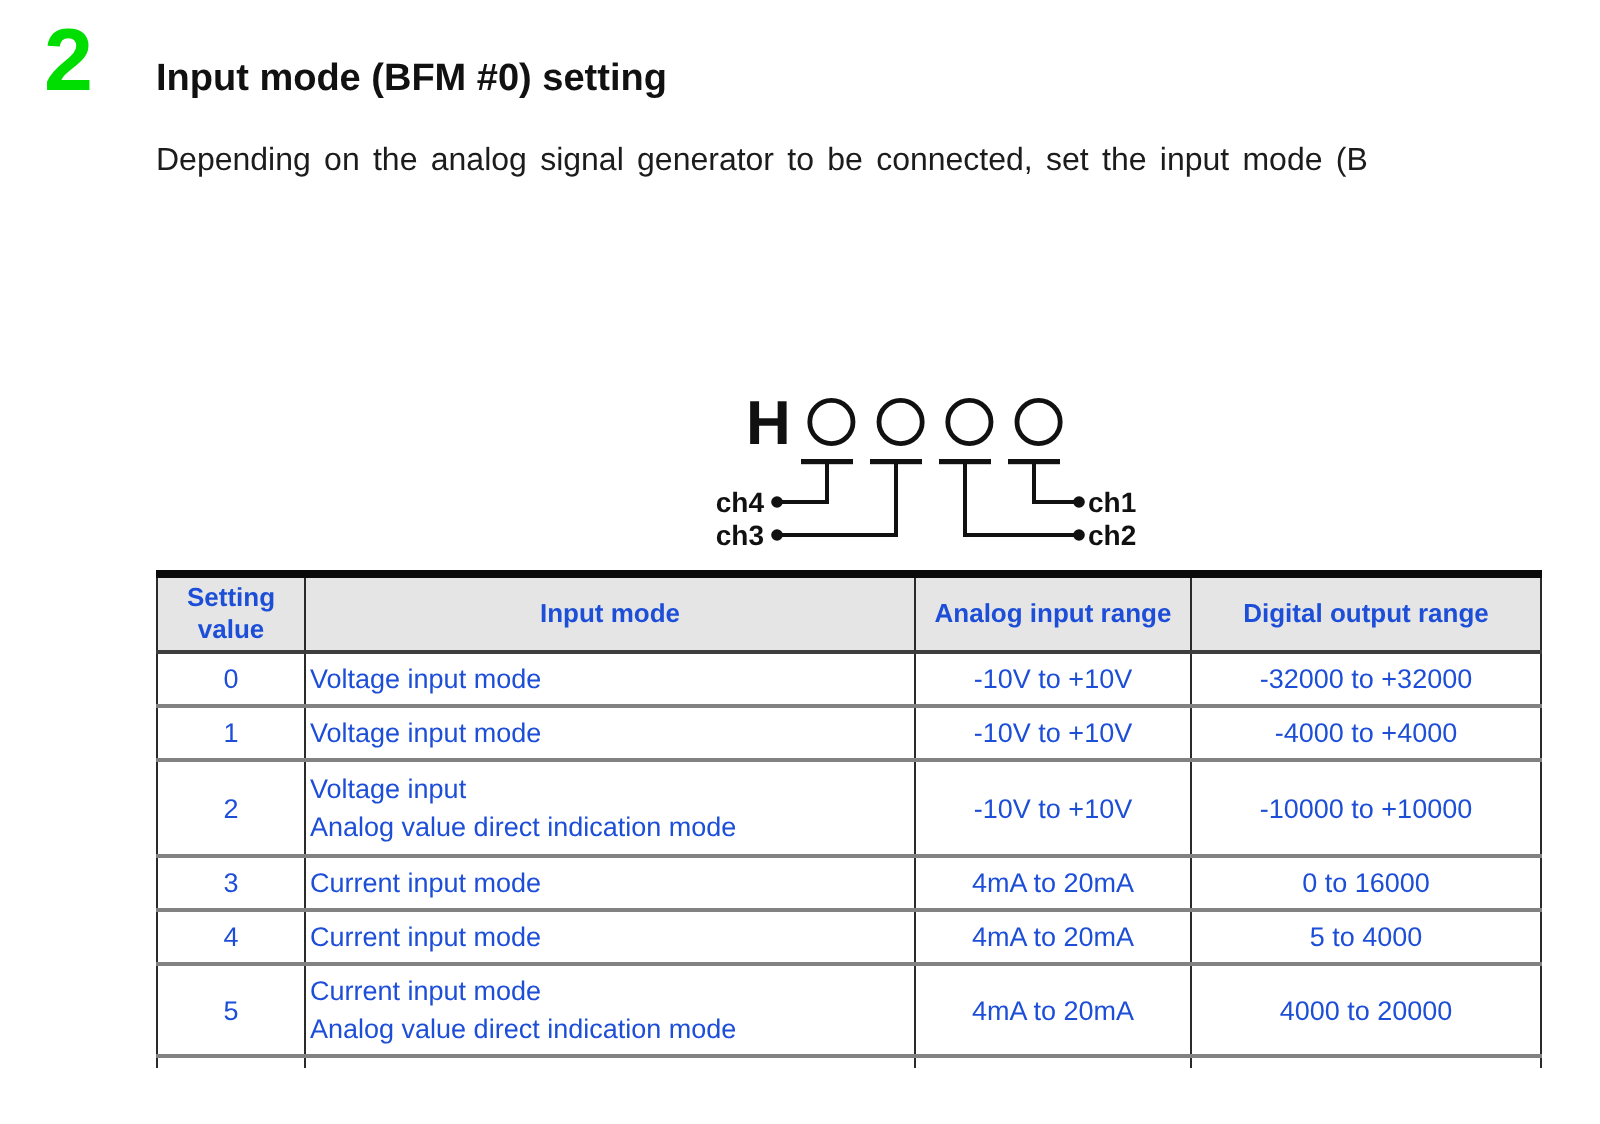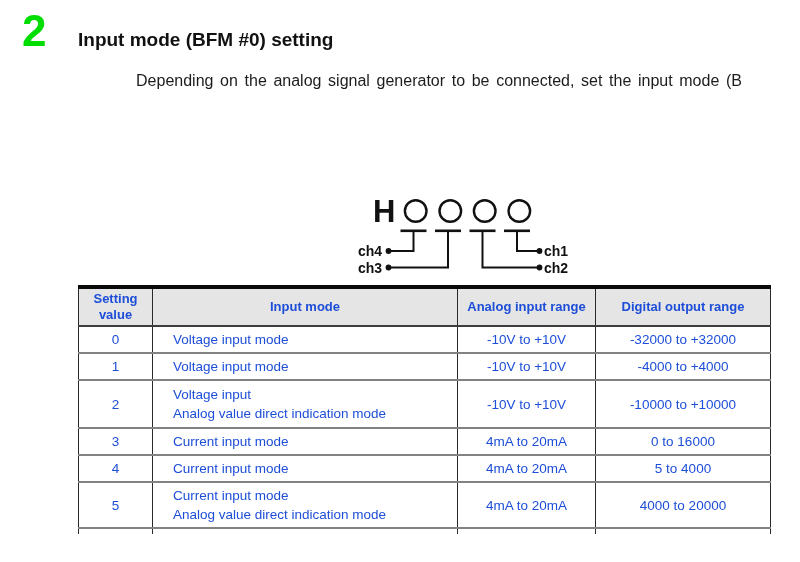--- a/index.html
+++ b/index.html
@@ -15,21 +15,21 @@
   .heading {
     position:absolute; left:78px; top:28px;
     font-size:19px; line-height:24px; font-weight:bold; color:#111;
   }
   .para {
     position:absolute; left:78px; width:722px;
     font-size:16px; line-height:22px; color:#1c1c1c;
   }
   .para .line { white-space:nowrap; overflow:hidden; }
   .p1 { top:70px; }
-  .p1 .line1 { word-spacing:2.2px;text-align:center; }
+  .p1 .line1 { word-spacing:2.2px; }
   .p2 { top:129px; }
   .diagram-svg { position:absolute; left:330px; top:188px; }
 
   .bfm-table {
     position:absolute; left:78px; top:285px; width:692px;
     border-collapse:collapse; table-layout:fixed;
     border-top:4px solid #0a0a0a;
     border-left:1px solid #2a2a2a; border-right:1px solid #2a2a2a;
     font-size:13.5px; color:#1d4ed8;
   }
@@ -41,21 +41,21 @@
     border-left:1px solid #2a2a2a; border-right:1px solid #2a2a2a;
     vertical-align:middle; font-weight:normal;
   }
   .bfm-table thead th {
     background:#e5e5e5; font-weight:bold; text-align:center;
     height:39px; line-height:16px; font-size:13px;
     border-bottom:2px solid #3d3d3d; padding:2px 4px;
   }
   .bfm-table tbody td { border-bottom:2px solid #828282; }
   .bfm-table td.c-center { text-align:center; padding:2px 4px; }
-  .bfm-table td.c-mode { text-align:left; padding:3px 20px; line-height:19px; }
+  .bfm-table td.c-mode { text-align:left; padding:3px 2px; line-height:19px; }
   .bfm-table tr.h27 td { height:27px; }
   .bfm-table tr.h25 td { height:25px; }
   .bfm-table tr.h24 td { height:24px; }
   .bfm-table tr.h48 td { height:48px; }
   .bfm-table tr.h46 td { height:46px; }
   .bfm-table tr.cutoff td { height:6px; border-bottom:none; }
 </style>
 </head>
 <body>
 

